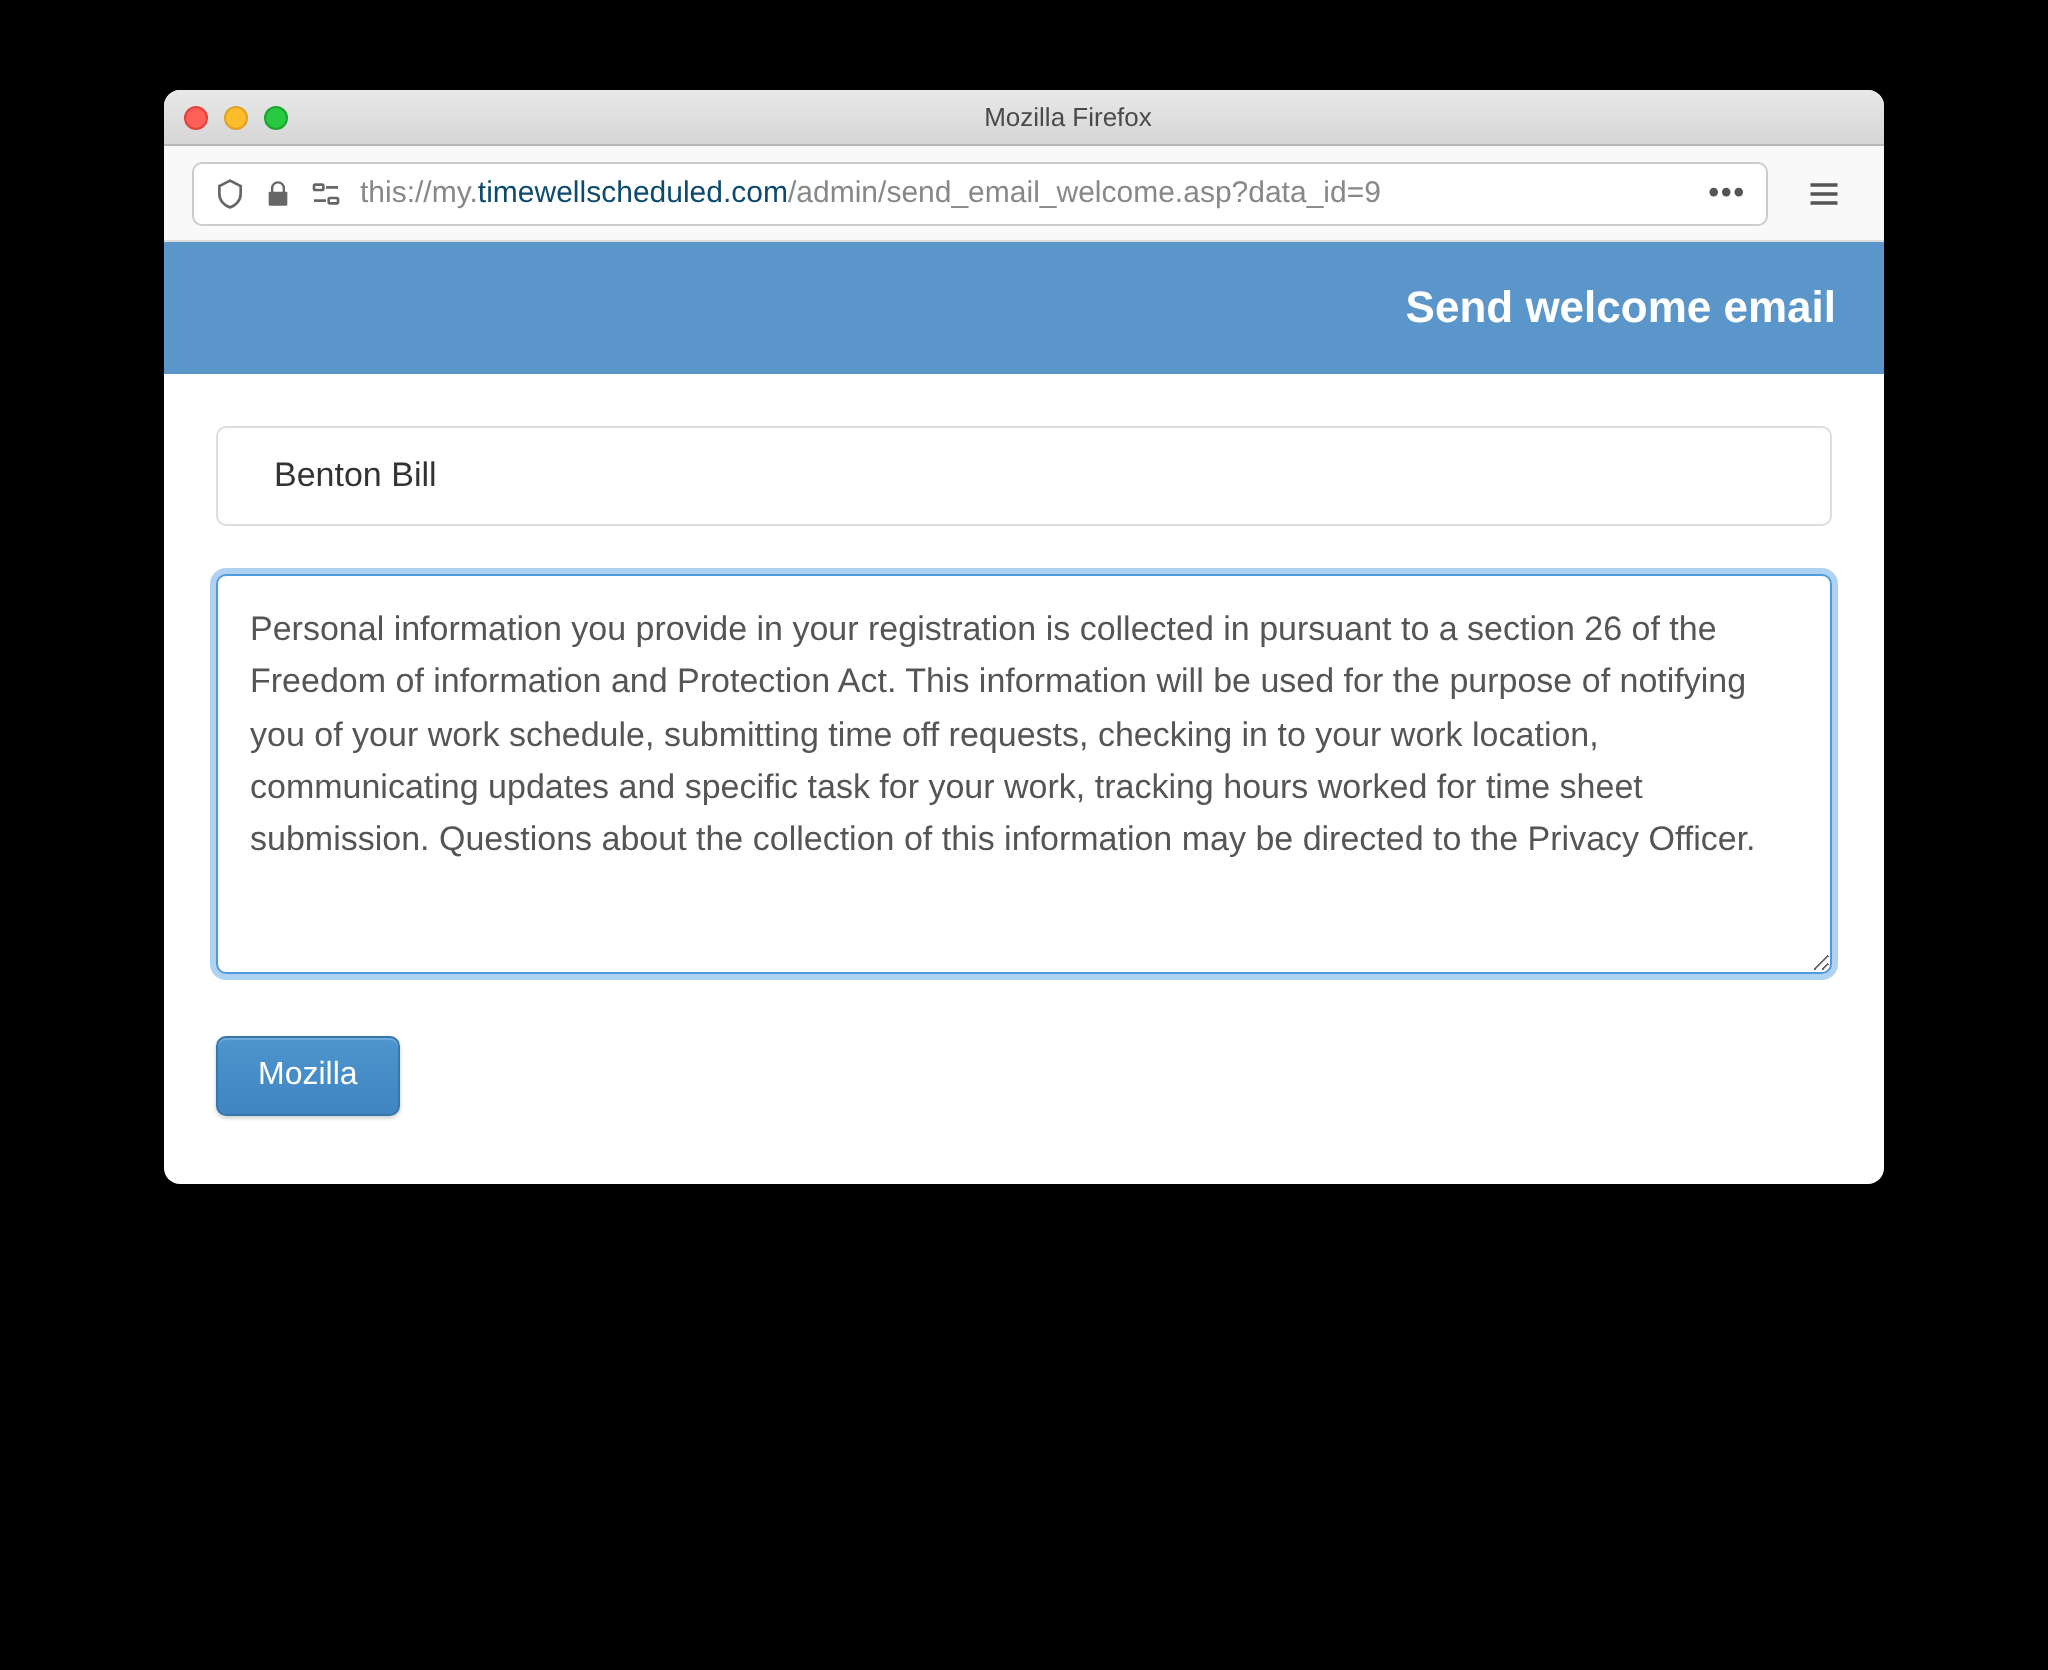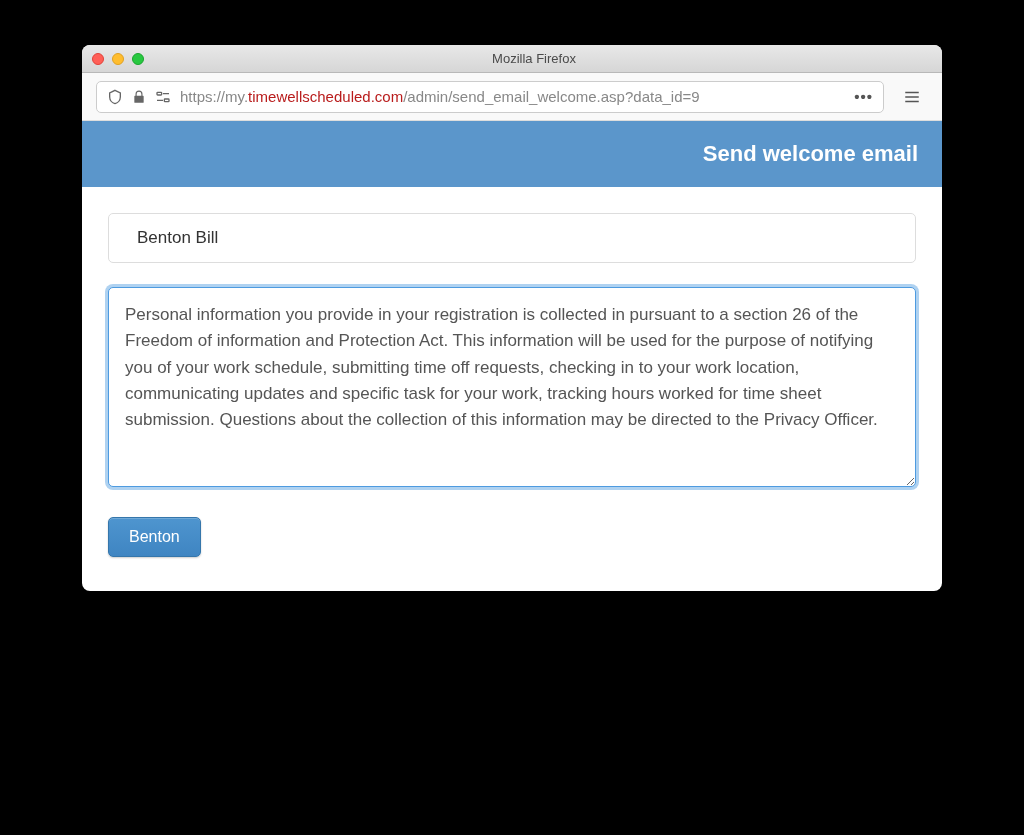--- a/index.html
+++ b/index.html
@@ -58,21 +58,21 @@
       display: flex;
       align-items: center;
       padding: 0 10px;
       gap: 9px;
       font-size: 15px;
       color: #888;
       overflow: hidden;
       white-space: nowrap;
     }
     .addr-icon { display:flex; align-items:center; justify-content:center; color:#666; }
-    .url-part-dark { color: #b91c1c; }
+    .url-part-dark { color: #0c4a6e; }
     .url-text { flex:1; overflow:hidden; text-overflow: clip; }
     .url-ellipsis { color: #555; font-weight: bold; letter-spacing: 1px; margin-left: 4px; }
     .menu-btn {
       width: 32px; height: 32px;
       display:flex; align-items:center; justify-content:center;
       border-radius:4px; cursor:pointer;
     }
     .menu-btn svg { color:#555; }
     .page-header {
       background: #5b96cb;
@@ -155,36 +155,36 @@
       </span>
       <span class="addr-icon">
         <svg width="16" height="16" viewBox="0 0 24 24" fill="none" stroke="currentColor" stroke-width="2">
             <rect x="3" y="5" width="7" height="4" rx="1"></rect>
             <line x1="12" y1="7" x2="21" y2="7"></line>
             <rect x="14" y="15" width="7" height="4" rx="1"></rect>
             <line x1="3" y1="17" x2="12" y2="17"></line>
           </svg>
       </span>
       <span class="url-text">
-        <span>https://</span><span>my.</span><span class="url-part-dark">timewellscheduled.com</span><span>/admin/send_email_welcome.asp?data_id=9</span>
+        <span>this://</span><span>my.</span><span class="url-part-dark">timewellscheduled.com</span><span>/admin/send_email_welcome.asp?data_id=9</span>
       </span>
       <span class="url-ellipsis">•••</span>
     </div>
     <div class="menu-btn">
       <svg width="18" height="18" viewBox="0 0 24 24" fill="none" stroke="currentColor" stroke-width="2.2">
           <line x1="3" y1="6" x2="21" y2="6"></line>
           <line x1="3" y1="12" x2="21" y2="12"></line>
           <line x1="3" y1="18" x2="21" y2="18"></line>
         </svg>
     </div>
   </div>
 
   <div class="page-header">Send welcome email</div>
 
   <div class="page-body">
 
     <div class="name-box">Benton Bill</div>
 
     <textarea class="message-box" style="">Personal information you provide in your registration is collected in pursuant to a section 26 of the Freedom of information and Protection Act. This information will be used for the purpose of notifying you of your work schedule, submitting time off requests, checking in to your work location, communicating updates and specific task for your work, tracking hours worked for time sheet submission. Questions about the collection of this information may be directed to the Privacy Officer.</textarea>
 
-    <button class="confirm-btn">Benton</button>
+    <button class="confirm-btn">Mozilla</button>
   </div>
 </div>
 
 </body></html>

